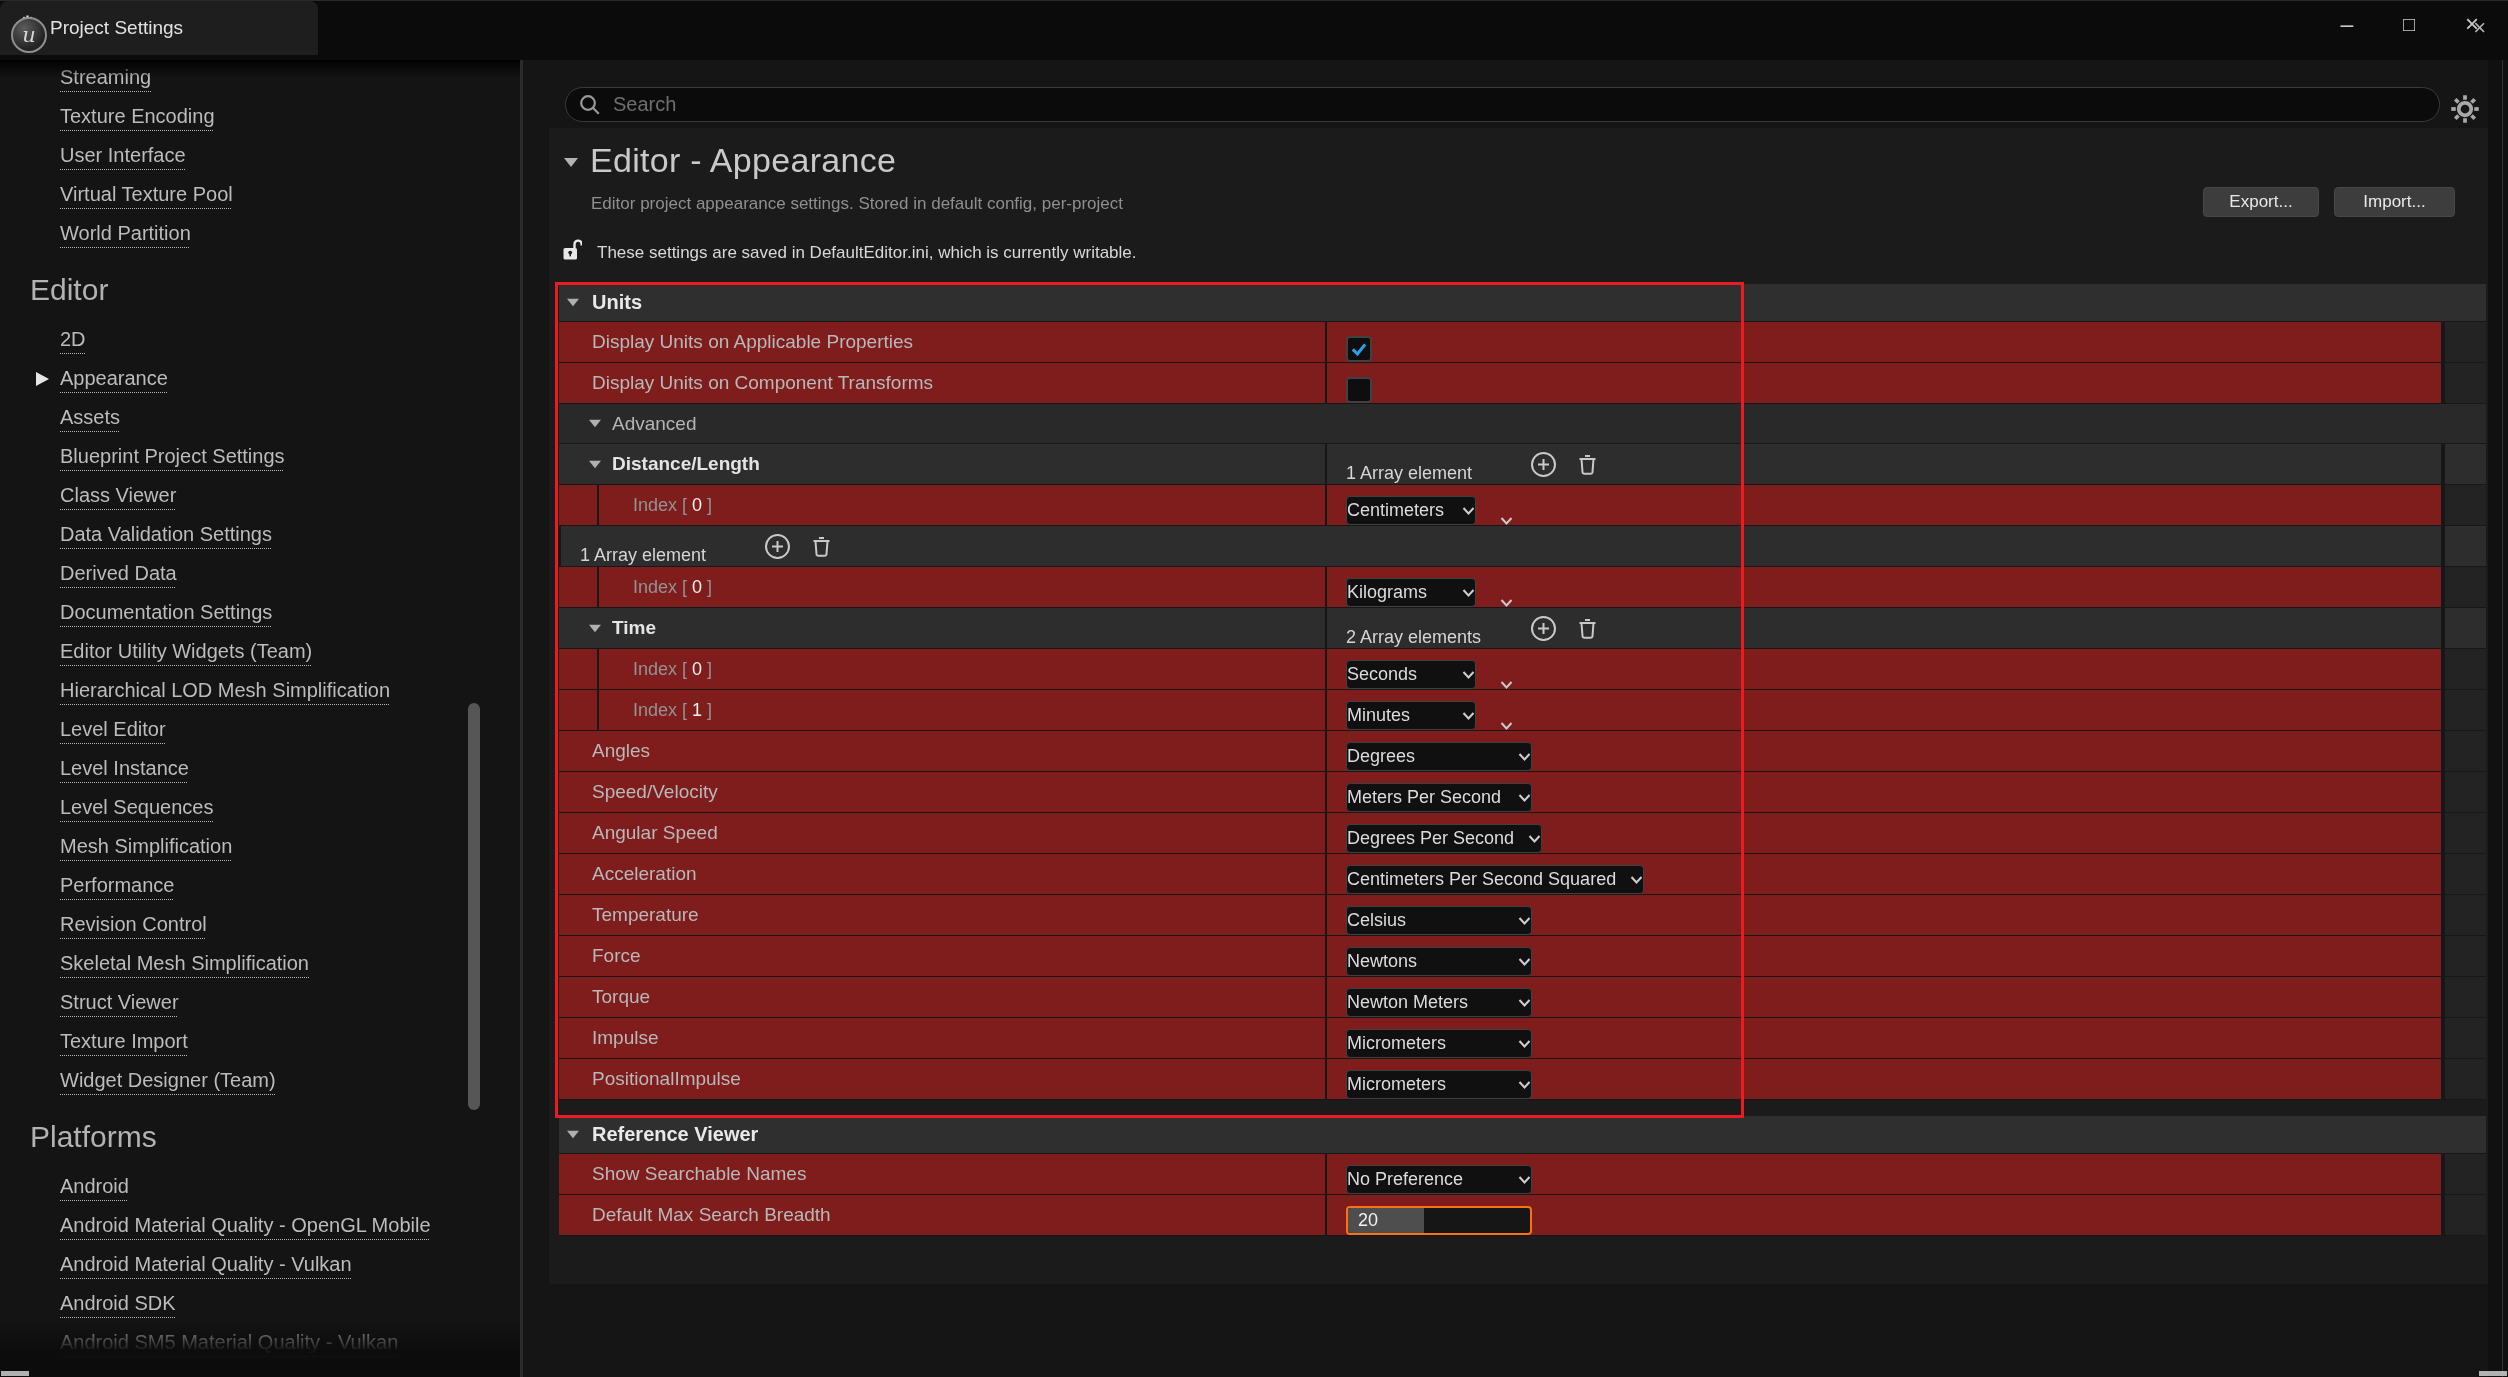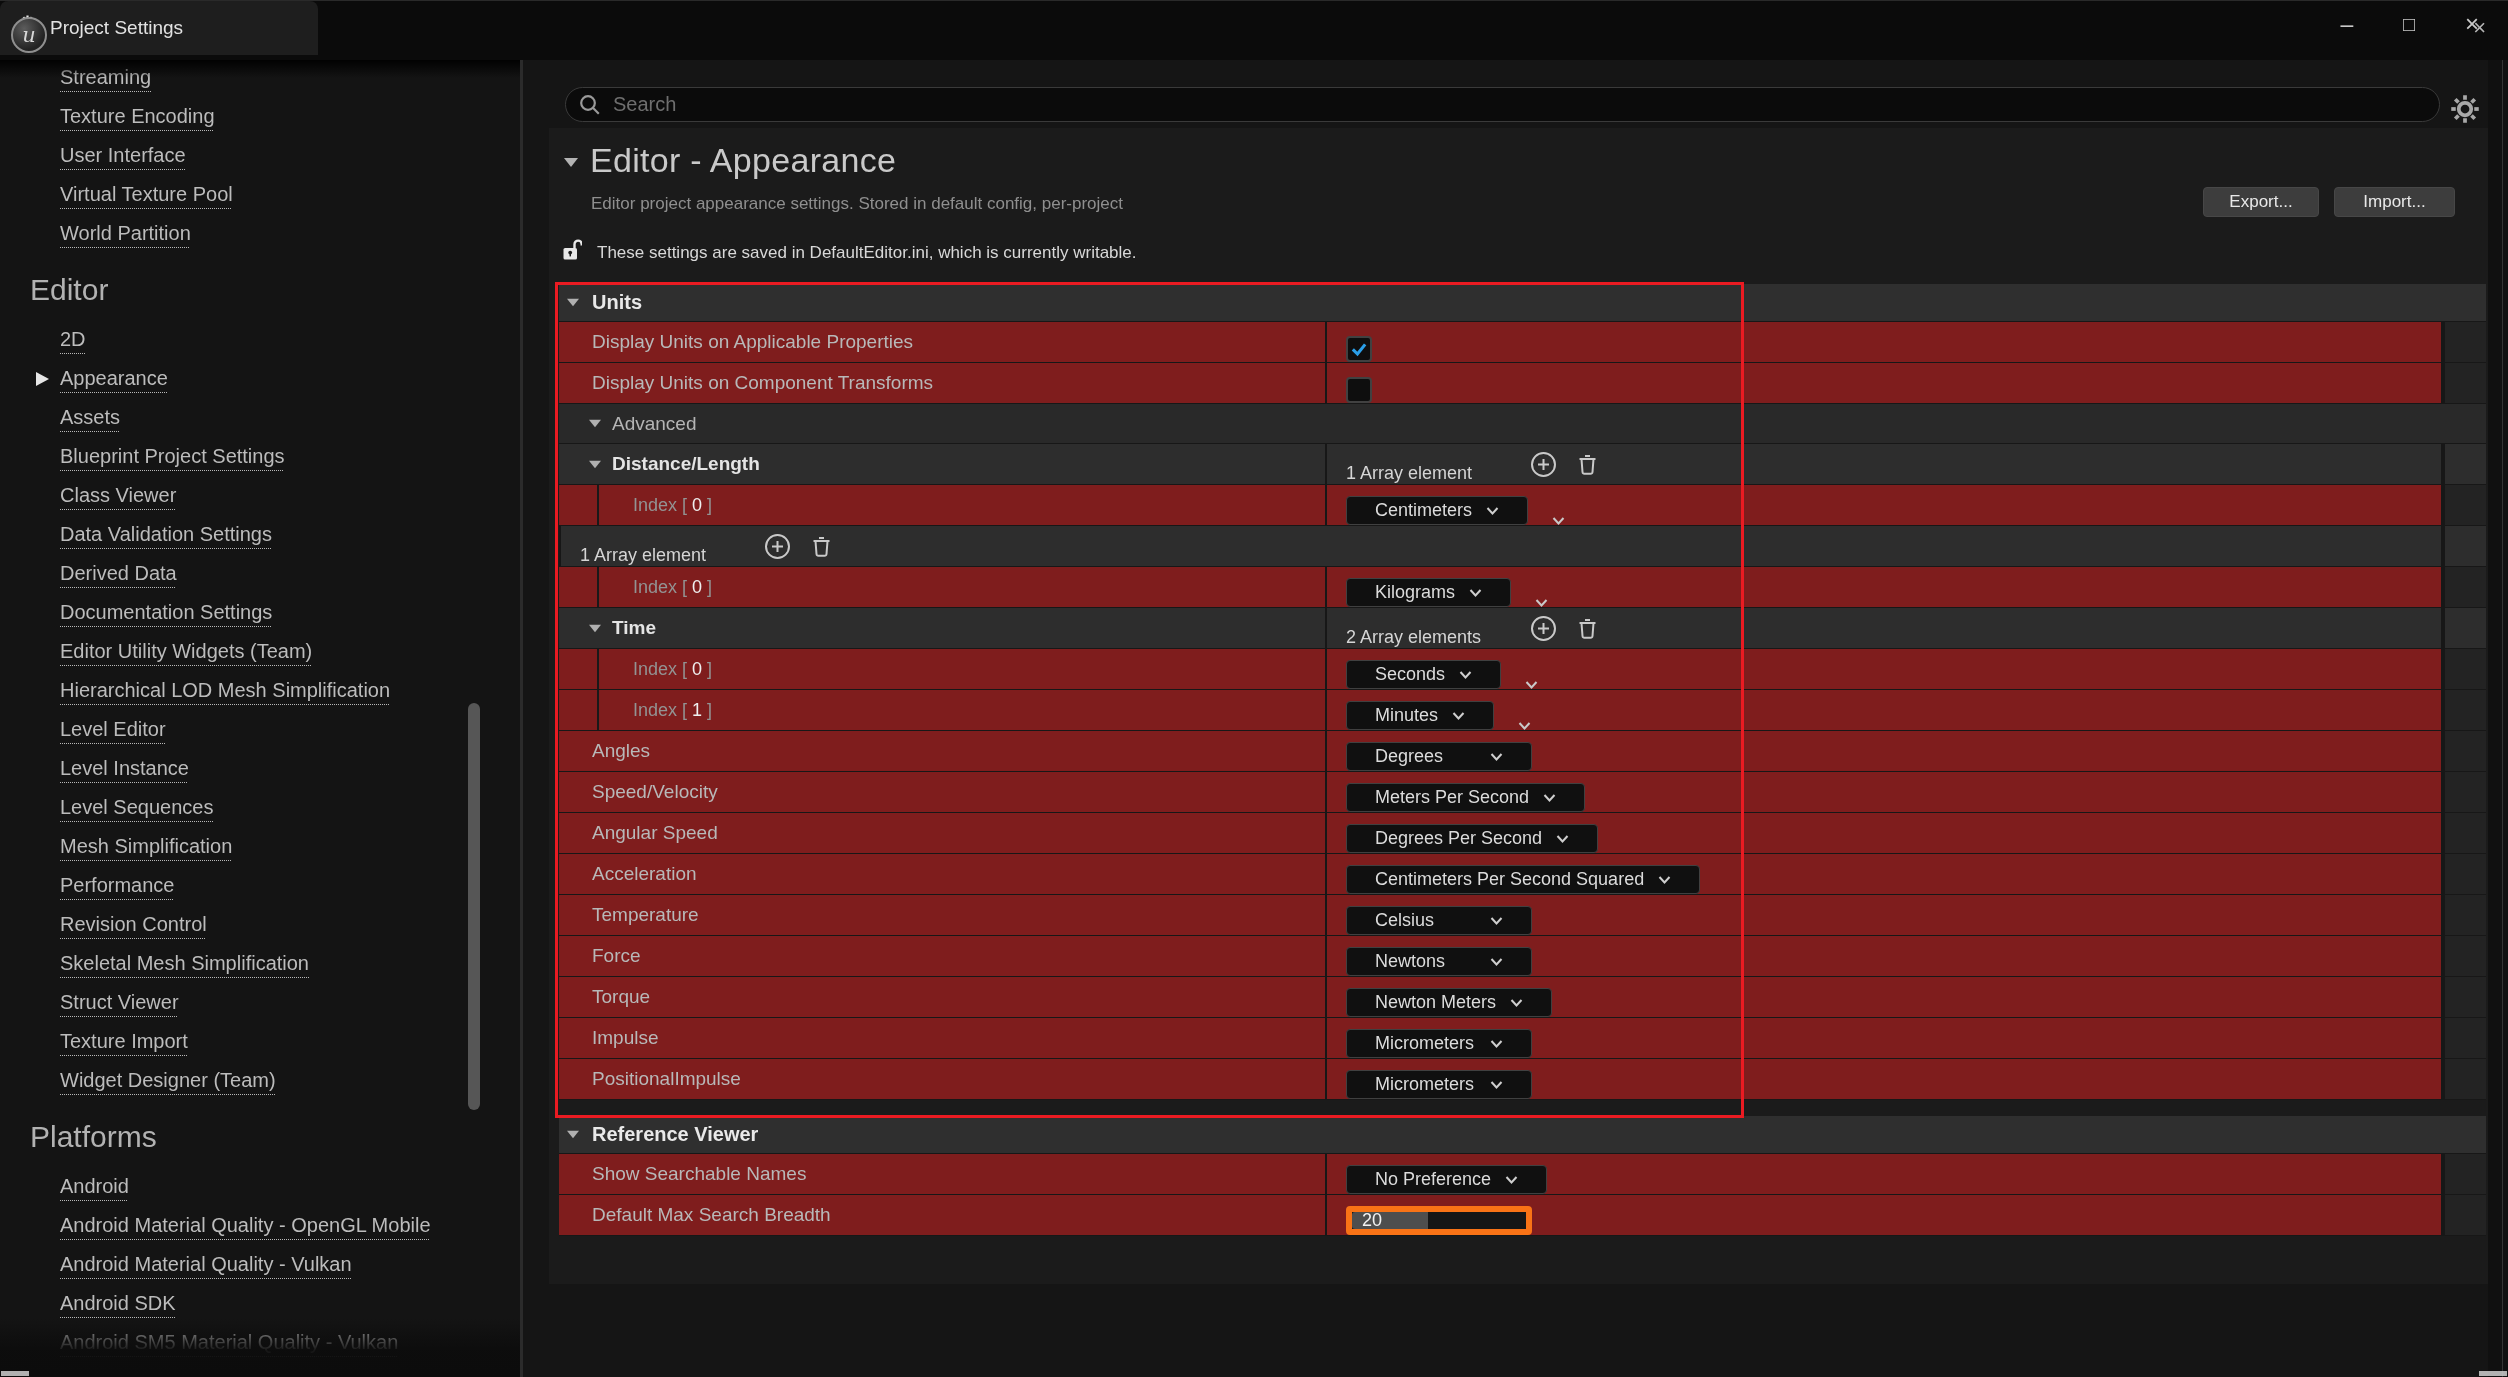--- a/index.html
+++ b/index.html
@@ -94,24 +94,24 @@
   .idx-guide{width:2px;height:100%;background:#191919;margin-left:23px;flex:none;}
   .idx-label{font-size:18px;color:#939393;margin-left:34px;}
   .idx-label b{color:#efefef;font-weight:400;}
   .count-label{font-size:18px;color:#d5d5d5;}
   .arr-icon{position:absolute;top:7px;width:27px;height:27px;cursor:pointer;}
   .arr-plus{left:203px;} .arr-trash{left:247px;}
   .checkbox{width:26px;height:26px;box-sizing:border-box;border:2px solid #414141;border-radius:4px;
             background:#0e0e0e;display:flex;align-items:center;justify-content:center;cursor:pointer;}
   .dd{height:29px;box-sizing:border-box;border:1px solid #404040;border-radius:4px;background:#101010;
       display:inline-flex;align-items:center;justify-content:space-between;gap:14px;
-      padding:0 28px;min-width:186px;width:max-content;font-size:18px;color:#dcdcdc;cursor:pointer;}
+      padding:0 0;min-width:186px;width:max-content;font-size:18px;color:#dcdcdc;cursor:pointer;}
   .dd.fit{min-width:130px;}
   .ext-chev{margin-left:24px;display:flex;align-items:center;cursor:pointer;}
-  .numfield{width:186px;height:29px;box-sizing:border-box;border:6px solid #f97316;border-radius:4px;
+  .numfield{width:186px;height:29px;box-sizing:border-box;border:2px solid #f97316;border-radius:4px;
             background:#161616;position:relative;}
   .numfill{position:absolute;left:0;top:0;bottom:0;width:66px;background:#4e4e4e;
            border-radius:3px 0 0 3px;display:flex;align-items:center;padding-left:10px;
            font-size:18px;color:#f2f2f2;}
   #units-block{position:relative;}
   #annot-rect{position:absolute;left:-4px;top:-2px;width:1189px;height:836px;
               border:3px solid #ea1b22;box-sizing:border-box;pointer-events:none;z-index:6;}
   #rest-block{margin-top:16px;}
 
   .grip{height:5px;background:#cfcfcf;opacity:.85;}

